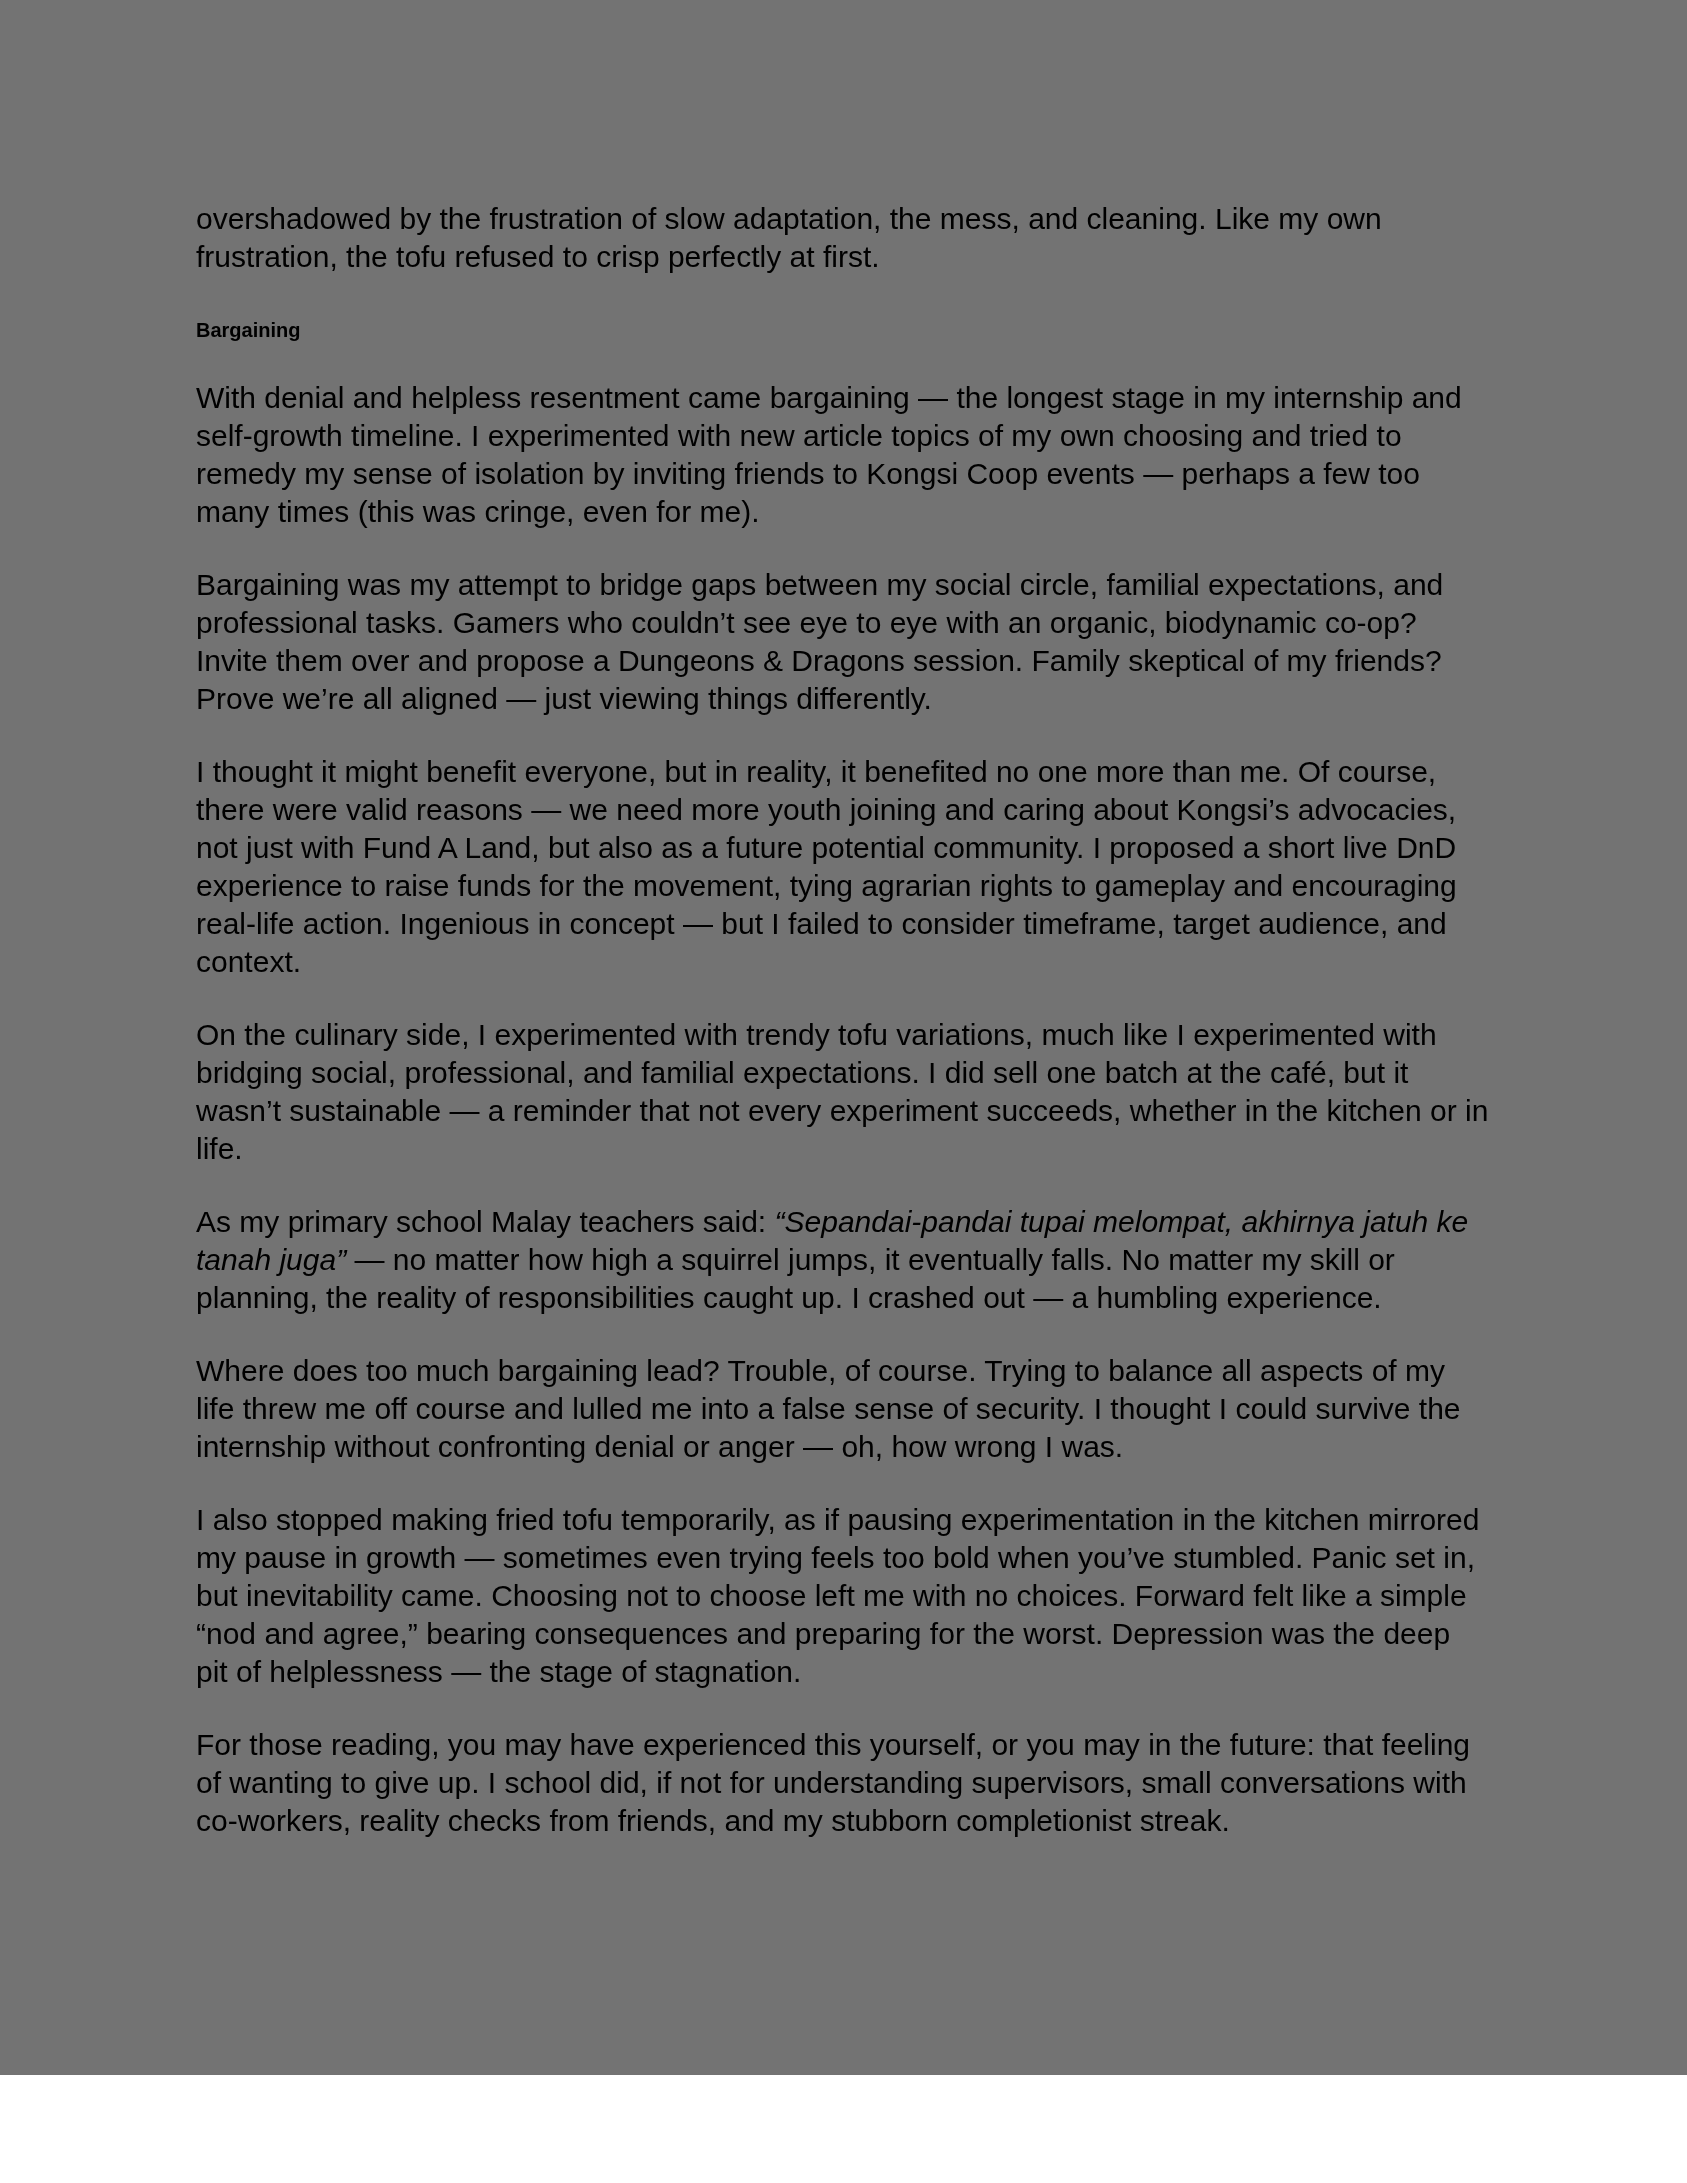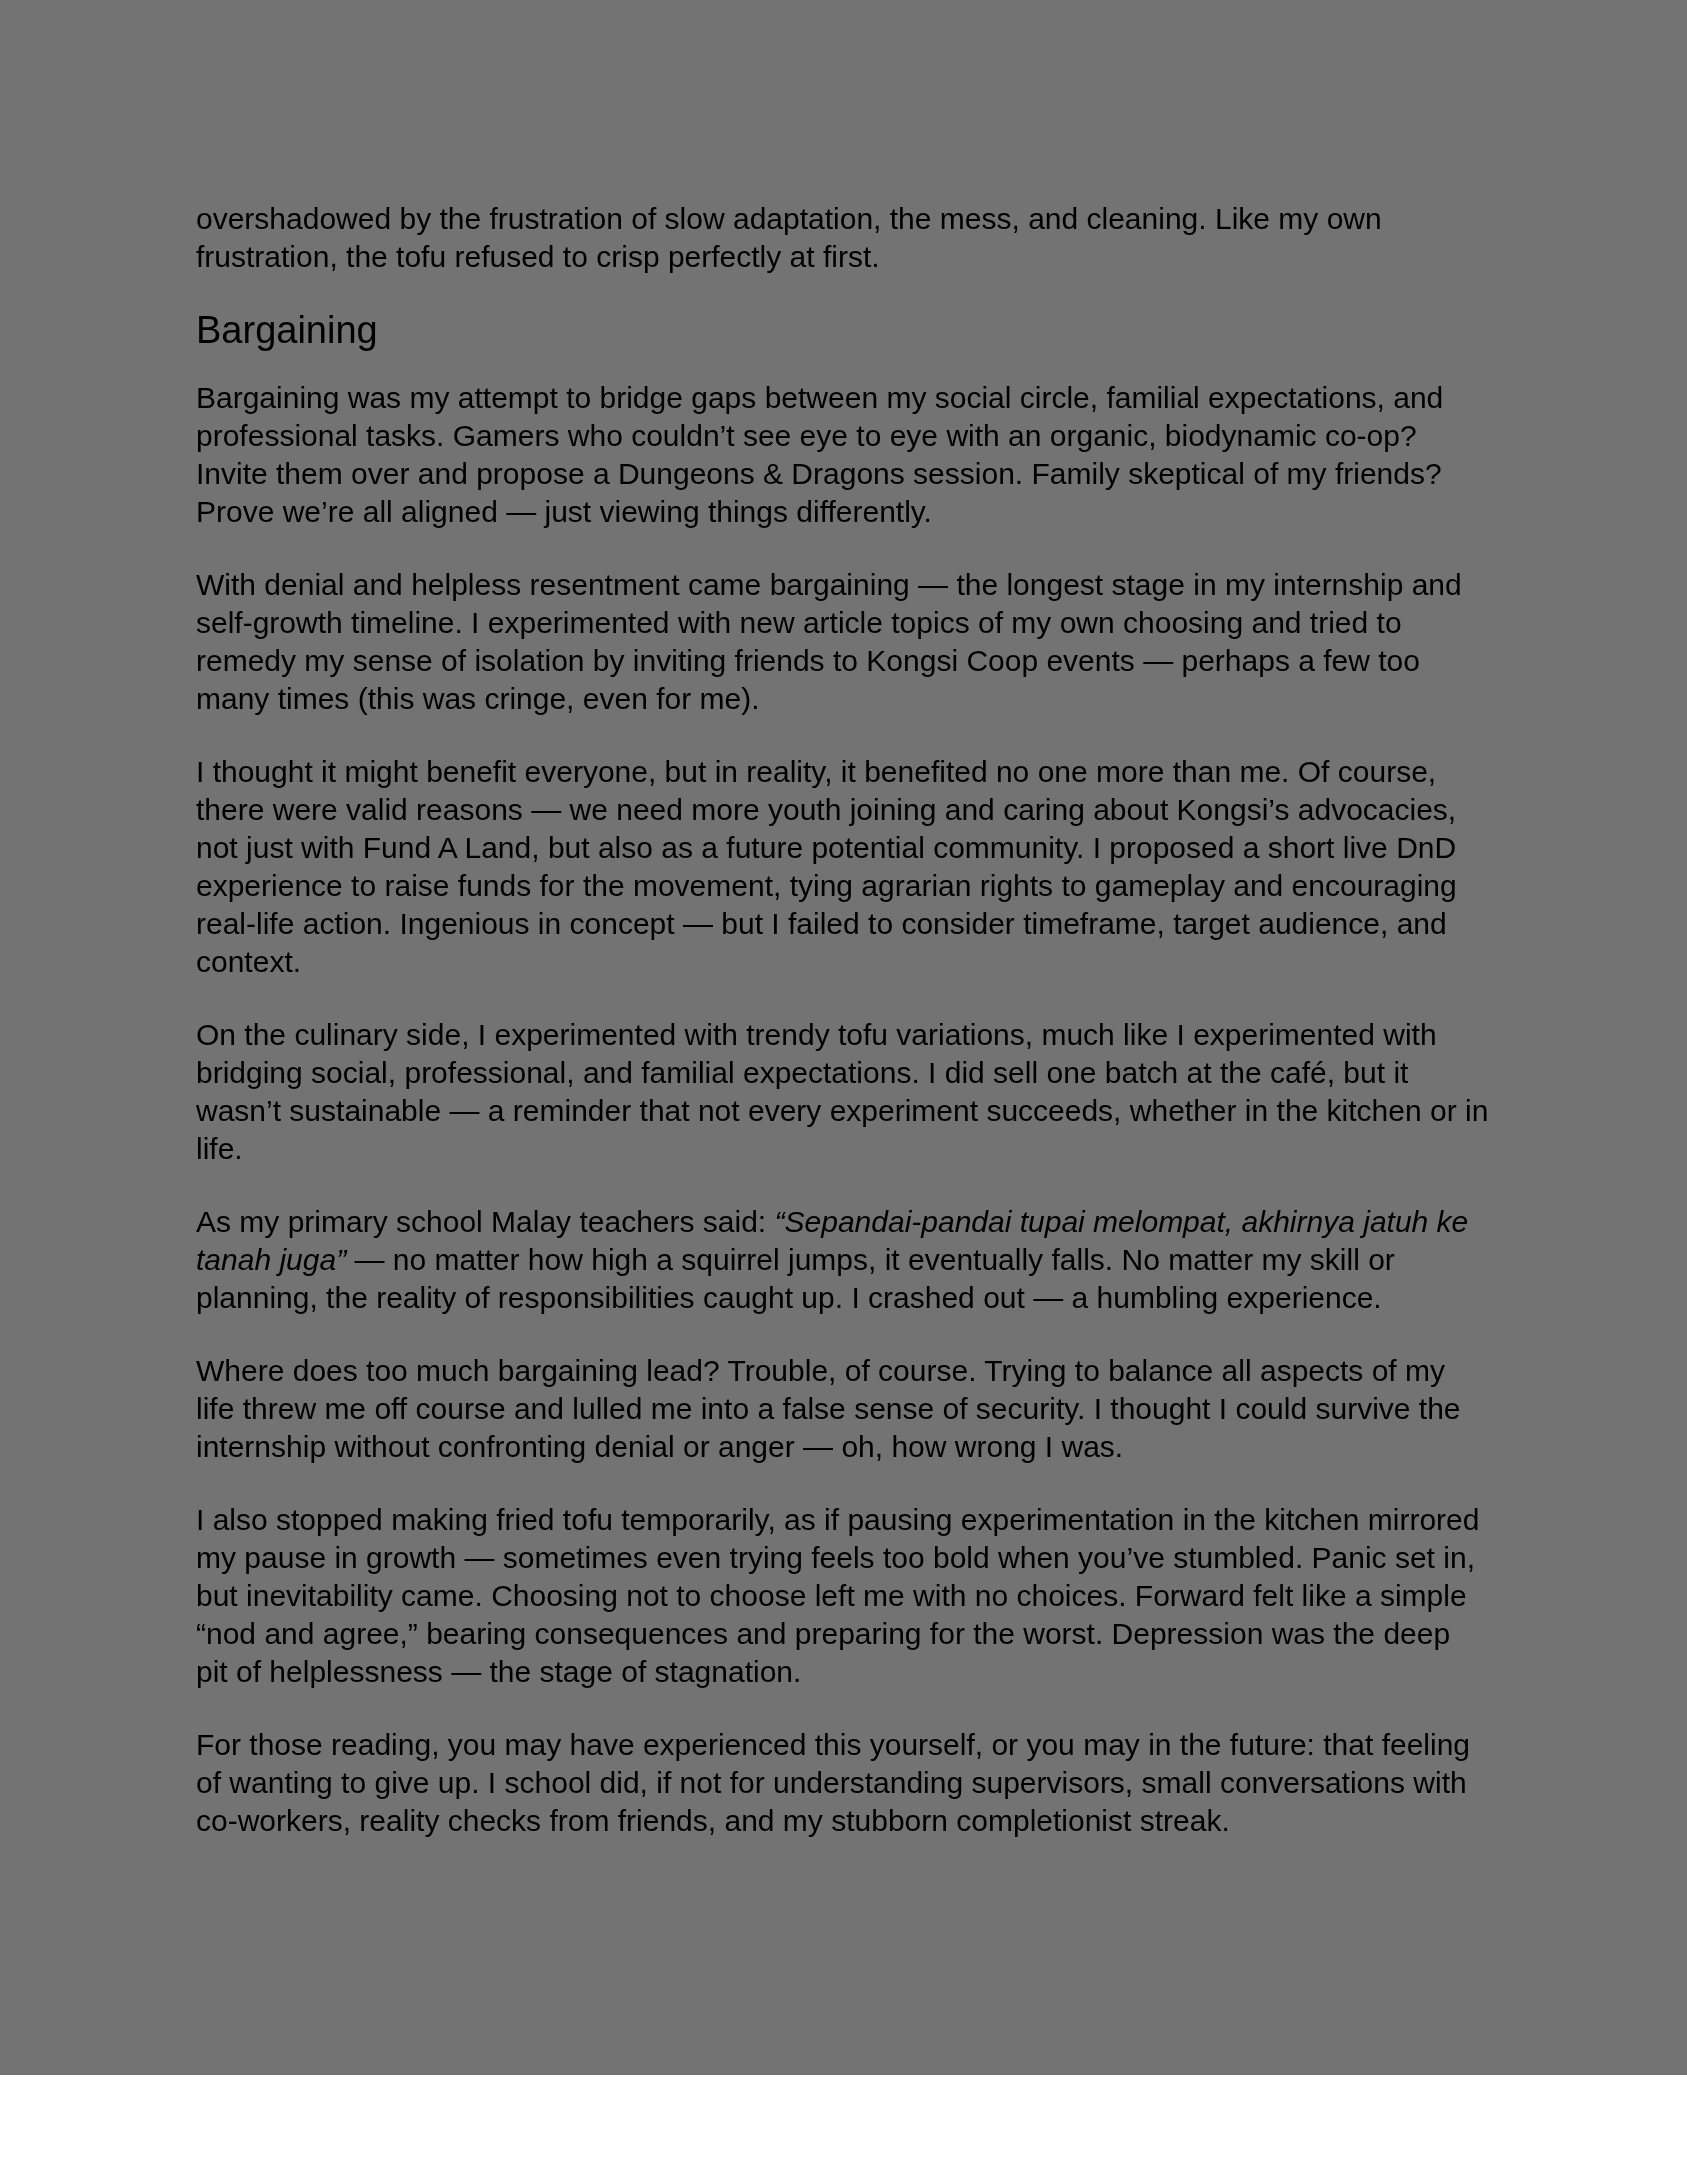--- a/index.html
+++ b/index.html
@@ -22,39 +22,39 @@
     line-height: 38px;
     color: #000000;
     text-align: left;
   }
   .doc-content p {
     margin: 0 0 35px 0;
     padding: 0;
   }
   .doc-content h2 {
     font-family: "Liberation Sans", sans-serif;
-    font-size: 38px;
+    font-size: 20px;
     line-height: 38px;
-    font-weight: normal;
+    font-weight: bold;
     margin: 20px 0 30px 0;
     padding: 0;
   }
   .doc-content .italic {
     font-style: italic;
   }
 </style>
 </head>
 <body>
 
 <div class="page">
   <div class="doc-content" id="doc-content">
       <p><span>overshadowed by the frustration of slow adaptation, the mess, and cleaning. Like my own frustration, the tofu refused to crisp perfectly at first.</span></p>
       <h2><span>Bargaining</span></h2>
+      <p><span>With denial and helpless resentment came bargaining — the longest stage in my internship and self-growth timeline. I experimented with new article topics of my own choosing and tried to remedy my sense of isolation by inviting friends to Kongsi Coop events — perhaps a few too many times (this was cringe, even for me).</span></p>
       <p><span>Bargaining was my attempt to bridge gaps between my social circle, familial expectations, and professional tasks. Gamers who couldn’t see eye to eye with an organic, biodynamic co-op? Invite them over and propose a Dungeons &amp; Dragons session. Family skeptical of my friends? Prove we’re all aligned — just viewing things differently.</span></p>
-      <p><span>With denial and helpless resentment came bargaining — the longest stage in my internship and self-growth timeline. I experimented with new article topics of my own choosing and tried to remedy my sense of isolation by inviting friends to Kongsi Coop events — perhaps a few too many times (this was cringe, even for me).</span></p>
       <p><span>I thought it might benefit everyone, but in reality, it benefited no one more than me. Of course, there were valid reasons — we need more youth joining and caring about Kongsi’s advocacies, not just with Fund A Land, but also as a future potential community. I proposed a short live DnD experience to raise funds for the movement, tying agrarian rights to gameplay and encouraging real-life action. Ingenious in concept — but I failed to consider timeframe, target audience, and context.</span></p>
       <p><span>On the culinary side, I experimented with trendy tofu variations, much like I experimented with bridging social, professional, and familial expectations. I did sell one batch at the café, but it wasn’t sustainable — a reminder that not every experiment succeeds, whether in the kitchen or in life.</span></p>
       <p><span>As my primary school Malay teachers said: </span><span class="italic">“Sepandai-pandai tupai melompat, akhirnya jatuh ke tanah juga”</span><span> — no matter how high a squirrel jumps, it eventually falls. No matter my skill or planning, the reality of responsibilities caught up. I crashed out — a humbling experience.</span></p>
       <p><span>Where does too much bargaining lead? Trouble, of course. Trying to balance all aspects of my life threw me off course and lulled me into a false sense of security. I thought I could survive the internship without confronting denial or anger — oh, how wrong I was.</span></p>
       <p><span>I also stopped making fried tofu temporarily, as if pausing experimentation in the kitchen mirrored my pause in growth — sometimes even trying feels too bold when you’ve stumbled. Panic set in, but inevitability came. Choosing not to choose left me with no choices. Forward felt like a simple “nod and agree,” bearing consequences and preparing for the worst. Depression was the deep pit of helplessness — the stage of stagnation.</span></p>
       <p><span>For those reading, you may have experienced this yourself, or you may in the future: that feeling of wanting to give up. I school did, if not for understanding supervisors, small conversations with co-workers, reality checks from friends, and my stubborn completionist streak.</span></p>
     </div>
 </div>
 
 

